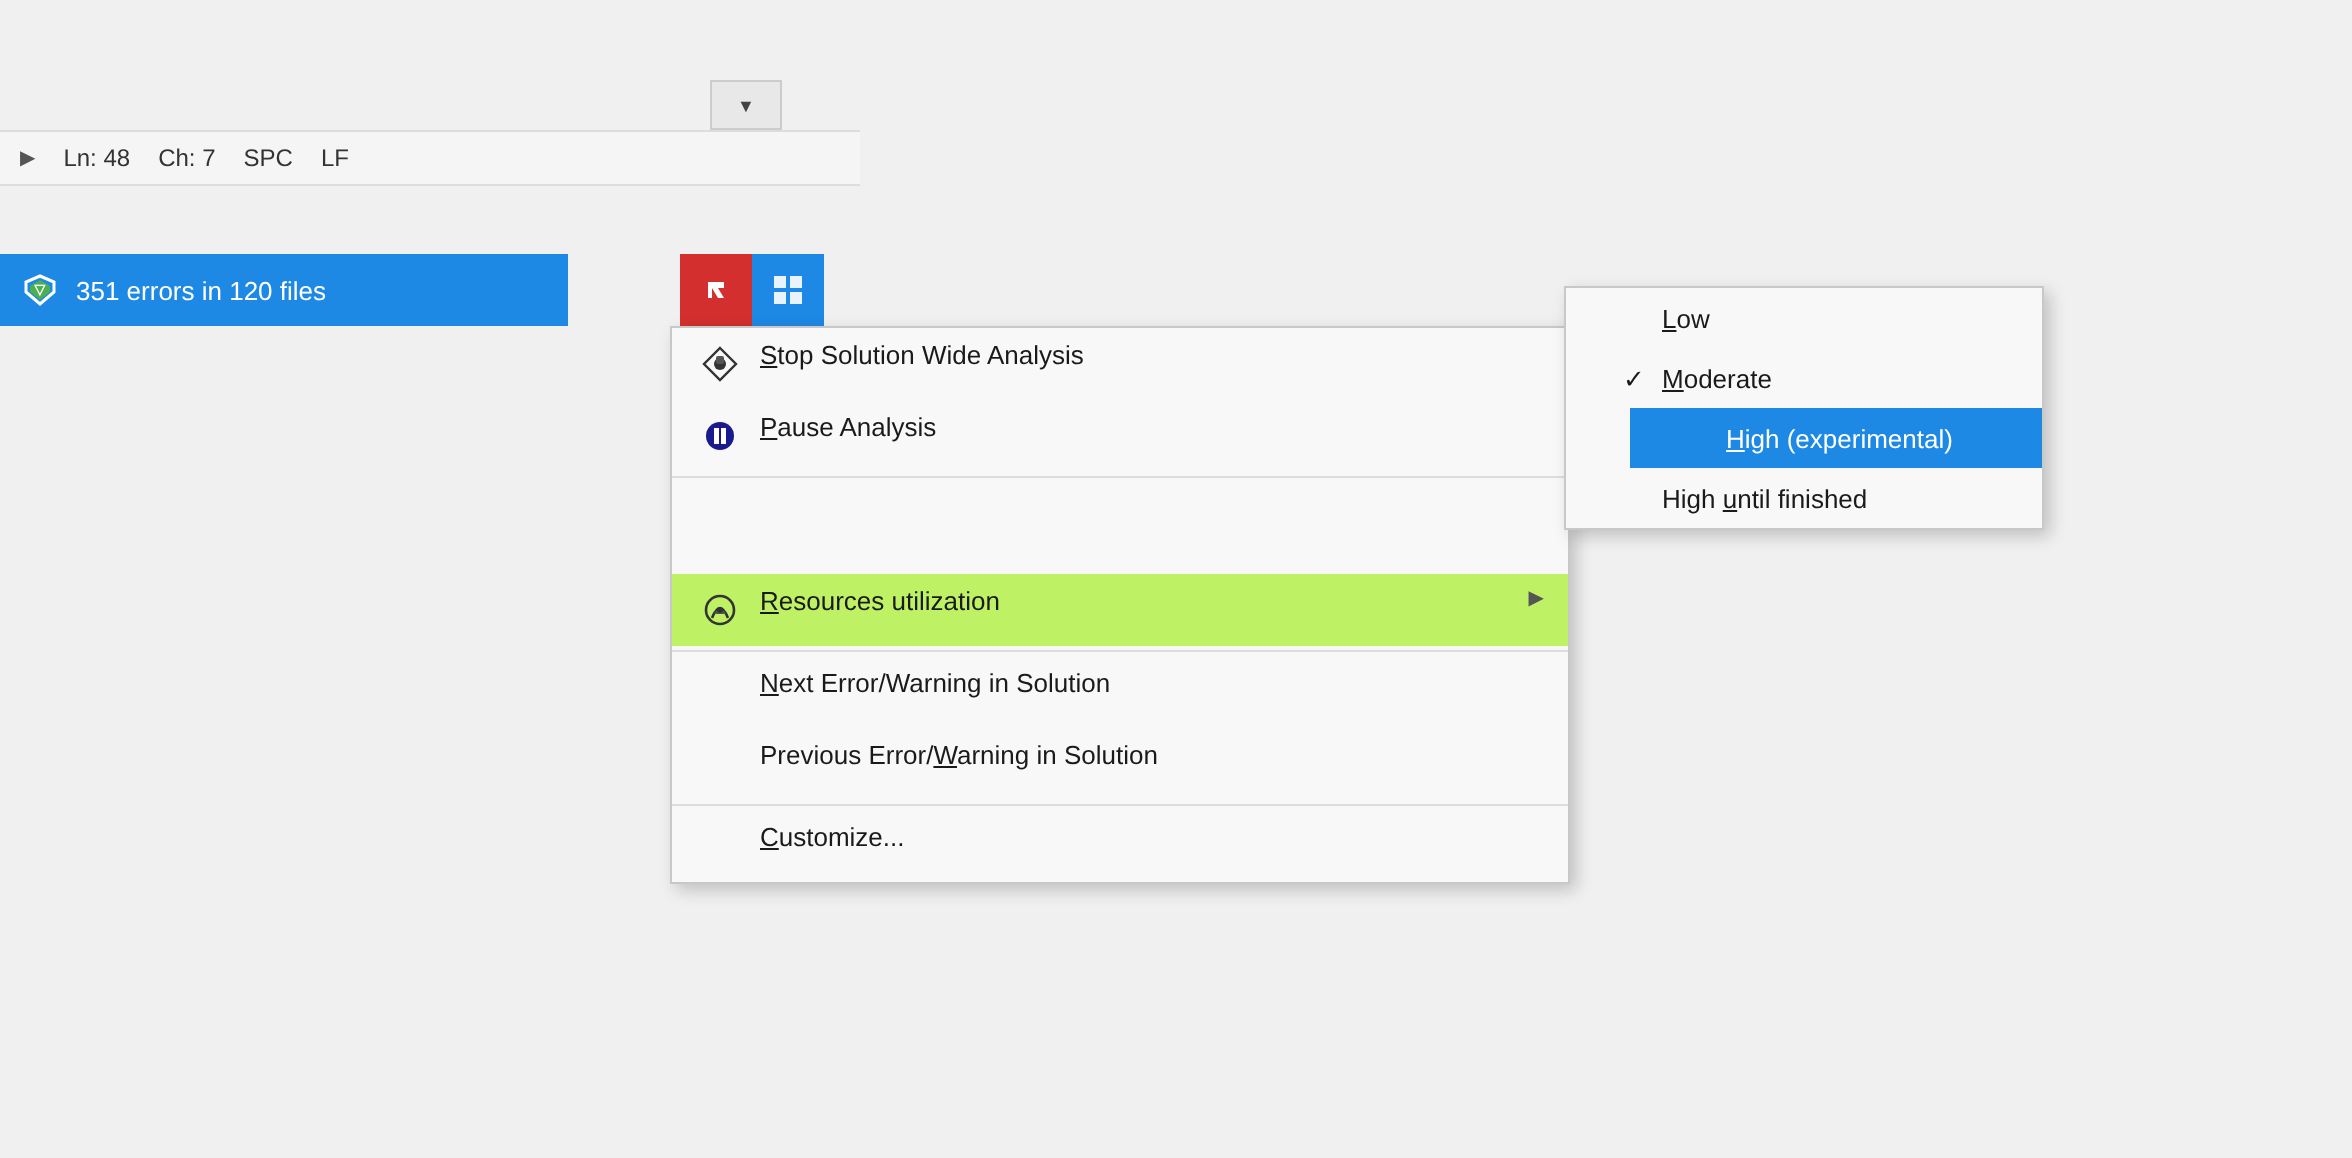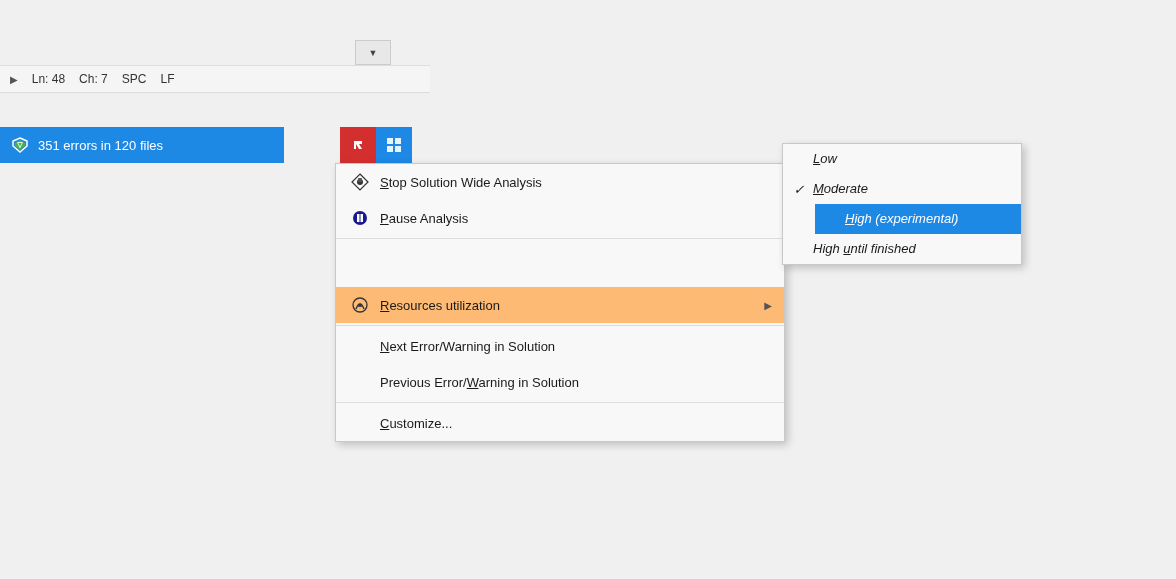--- a/index.html
+++ b/index.html
@@ -96,28 +96,28 @@
       top: 163px;
       left: 335px;
       width: 450px;
       background: #f8f8f8;
       border: 1px solid #c8c8c8;
       box-shadow: 3px 3px 8px rgba(0,0,0,0.2);
       z-index: 10;
     }
     .menu-item {
       display: flex;
-      align-items: center;
+      align-items: flex-start;
       padding: 6px 12px;
       cursor: pointer;
       position: relative;
       min-height: 30px;
     }
     .menu-item.active {
-      background: #fdba74;
+      background: #bef264;
       margin-top: 48px;
     }
     .menu-item .menu-icon {
       width: 24px;
       height: 24px;
       display: flex;
       align-items: center;
       justify-content: center;
       margin-right: 8px;
       flex-shrink: 0;
@@ -145,25 +145,25 @@
       top: 143px;
       left: 782px;
       width: 240px;
       background: #f8f8f8;
       border: 1px solid #c8c8c8;
       box-shadow: 3px 3px 8px rgba(0,0,0,0.2);
       z-index: 20;
     }
     .submenu-item {
       display: flex;
-      padding: 7px 6px;
+      align-items: center;
+      padding: 7px 24px;
       cursor: pointer;
       min-height: 30px;
       position: relative;
-      font-style: italic;
     }
     .submenu-item.selected-highlight {
       background: #1e88e5;
       color: white;
       margin-left: 32px;
     }
     .submenu-item .check-mark {
       width: 20px;
       display: flex;
       align-items: center;

